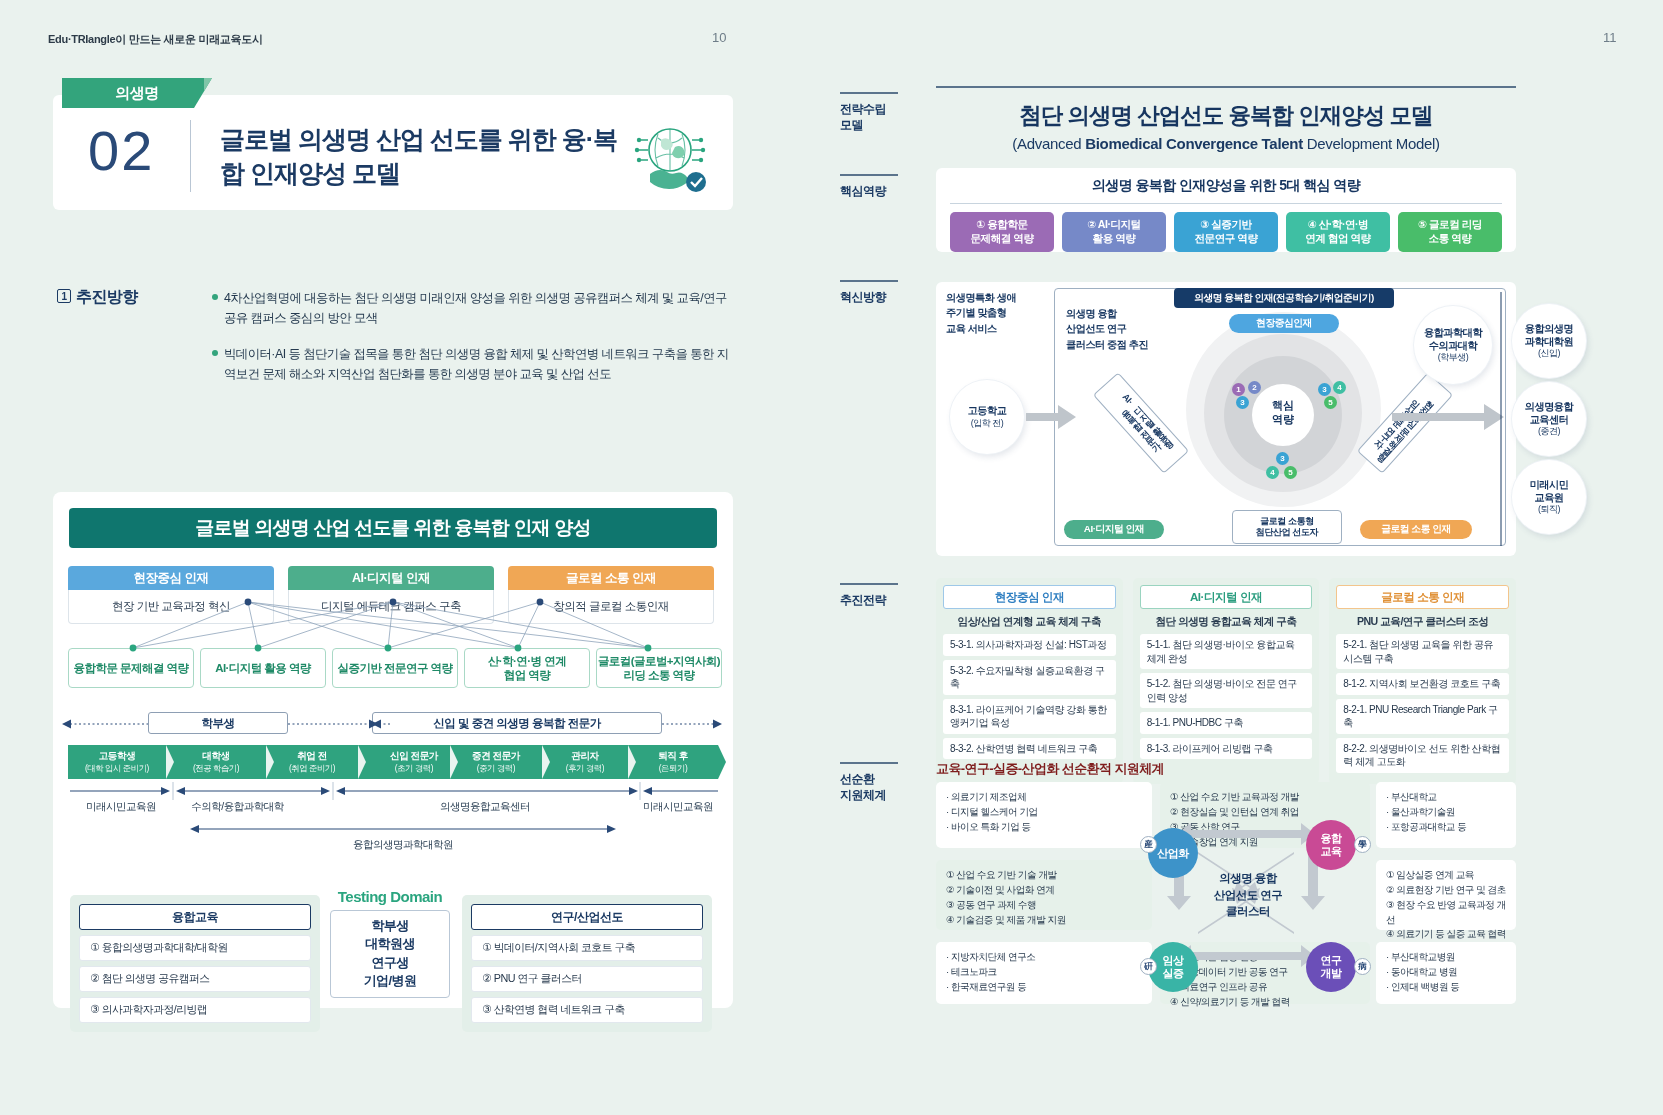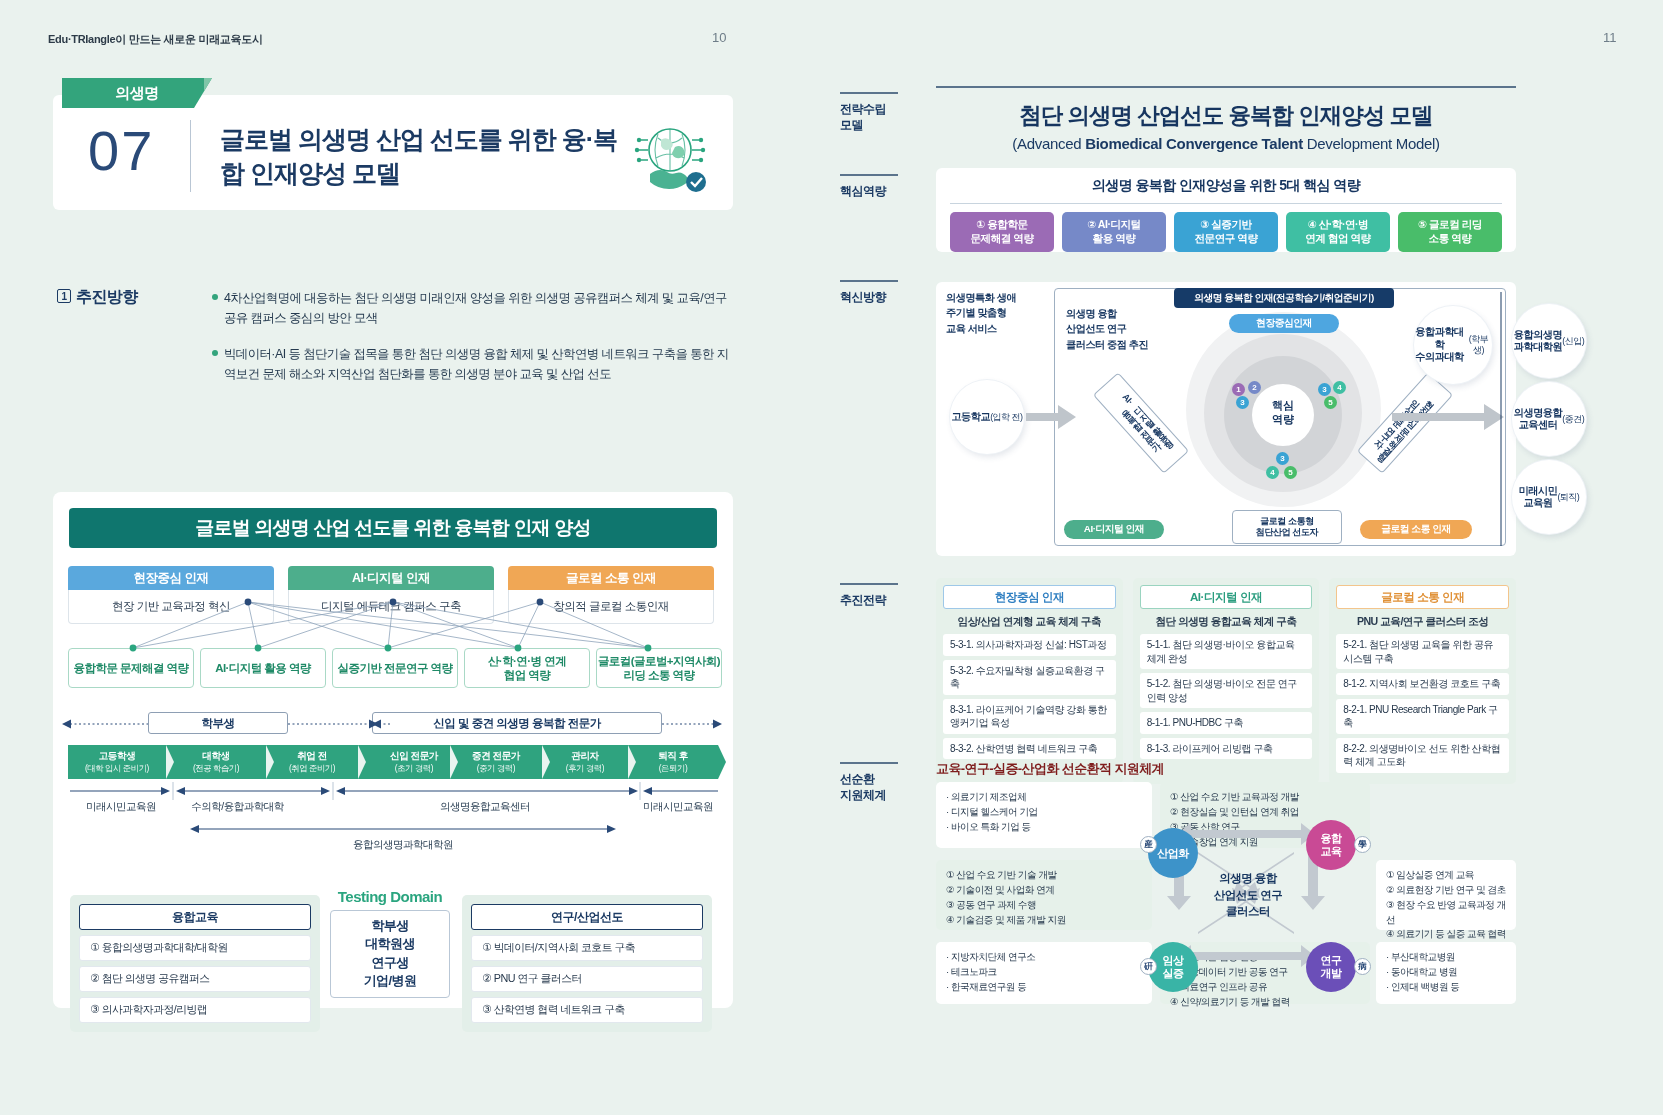--- a/index.html
+++ b/index.html
@@ -117,21 +117,21 @@
           display: flex; flex-direction: column; align-items: center; justify-content: center; line-height: 1.15; letter-spacing:-.5px;}
   .hanja { position: absolute; width: 17px; height: 17px; border-radius: 50%; background: #fff; border: 1px solid #9fb0c2;
            font-size: 8.5px; color: #2a4a78; display: flex; align-items: center; justify-content: center; font-weight: bold; }
   .center-lab { position: absolute; left: 252px; top: 88px; width: 120px; text-align: center; font-size: 11.5px; font-weight: bold;
                 color: #16355f; line-height: 1.45; letter-spacing: -.5px; }
 
   
   .iv { position: absolute; }
   .iv-note { font-size: 10.2px; font-weight: bold; color: #1b3a63; line-height: 1.5; letter-spacing:-.5px;}
   .circ { position: absolute; border-radius: 50%; background: #fff; box-shadow: 0 0 0 1px #eef2f6, 2px 3px 6px rgba(60,80,110,.14);
-          display: flex; flex-direction: row; align-items: center; justify-content: center;
+          display: flex; flex-direction: column; align-items: center; justify-content: center;
           font-size: 10.2px; font-weight: bold; color: #16355f; line-height: 1.22; letter-spacing: -.5px; text-align: center; }
   .circ small { font-weight: normal; font-size: 9px; }
   .pill { position: absolute; border-radius: 11px; color: #fff; font-size: 9.8px; font-weight: bold;
           display: flex; align-items: center; justify-content: center; letter-spacing: -.5px; }
   .ring { position: absolute; border-radius: 50%; }
   .numdot { position: absolute; width: 13px; height: 13px; border-radius: 50%; color: #fff; font-size: 8px; font-weight: bold;
             display: flex; align-items: center; justify-content: center; }
   .diag-lbl { position: absolute; background: #fff; border: 1px solid #9fb0c2; border-radius: 4px;
               font-size: 9px; font-weight: bold; color: #1b3a63; display: flex; align-items: center; justify-content: center;
               text-align: center; line-height: 1.25; letter-spacing:-.4px;}
@@ -142,21 +142,21 @@
 <div class="page">
 
   <div class="runhead">Edu·TRIangle이 만드는 새로운 미래교육도시</div>
   <div class="pnum-l">10</div>
   <div class="pnum-r">11</div>
 
   <div class="left">
 
     <div class="title-card"></div>
     <div class="tab-badge">의생명</div>
-    <div class="num02">07</div>
+    <div class="num02">02</div>
     <div class="vline"></div>
     <div class="big-title">글로벌 의생명 산업 선도를 위한 융·복합 인재양성 모델</div>
     <svg class="globe-ico" viewBox="0 0 80 80">
       <circle cx="40" cy="32" r="21" fill="#fff" stroke="#2aa57f" stroke-width="1.6"></circle>
       <path d="M28 20 q12 10 24 0 M26 40 q14 -8 28 0 M40 11 v42 M28 16 q-6 16 0 32 M52 16 q6 16 0 32" stroke="#2aa57f" fill="none" stroke-width="1.1" opacity=".7"></path>
       <path d="M31 22 q5 -4 10 1 q4 4 -1 8 q-6 3 -9 -3z" fill="#bfe6d4"></path>
       <path d="M45 29 q6 -3 9 3 q2 6 -4 8 q-7 1 -8 -5z" fill="#7fcfae"></path>
       <g stroke="#2aa57f" stroke-width="1.3" fill="none">
         <path d="M18 22 h-7 M18 32 h-9 M18 42 h-7 M62 22 h7 M62 32 h9 M62 42 h7"></path>
       </g>
@@ -514,20 +514,23 @@
 
     <div class="eco-title">교육-연구-실증-산업화 선순환적 지원체계</div>
     <div class="eco-wrap">
       <div class="eco-box eco-white" style="left:0;top:0;width:216px;height:66px;white-space:pre-line;">· 의료기기 제조업체
 · 디지털 헬스케어 기업
 · 바이오 특화 기업 등</div>
       <div class="eco-box eco-green" style="left:224px;top:0;width:210px;height:66px;white-space:pre-line;">① 산업 수요 기반 교육과정 개발
 ② 현장실습 및 인턴십 연계 취업
 ③ 공동 산학 연구
 ④ 기술창업 연계 지원</div>
+      <div class="eco-box eco-white" style="left:440px;top:0;width:140px;height:66px;white-space:pre-line;">· 부산대학교
+· 울산과학기술원
+· 포항공과대학교 등</div>
 
       <div class="eco-box eco-green" style="left:0;top:78px;width:216px;height:70px;white-space:pre-line;">① 산업 수요 기반 기술 개발
 ② 기술이전 및 사업화 연계
 ③ 공동 연구 과제 수행
 ④ 기술검증 및 제품 개발 지원</div>
       <div class="eco-box eco-white" style="left:440px;top:78px;width:140px;height:70px;white-space:pre-line;">① 임상실증 연계 교육
 ② 의료현장 기반 연구 및 겸초
 ③ 현장 수요 반영 교육과정 개선
 ④ 의료기기 등 실증 교육 협력</div>
 

